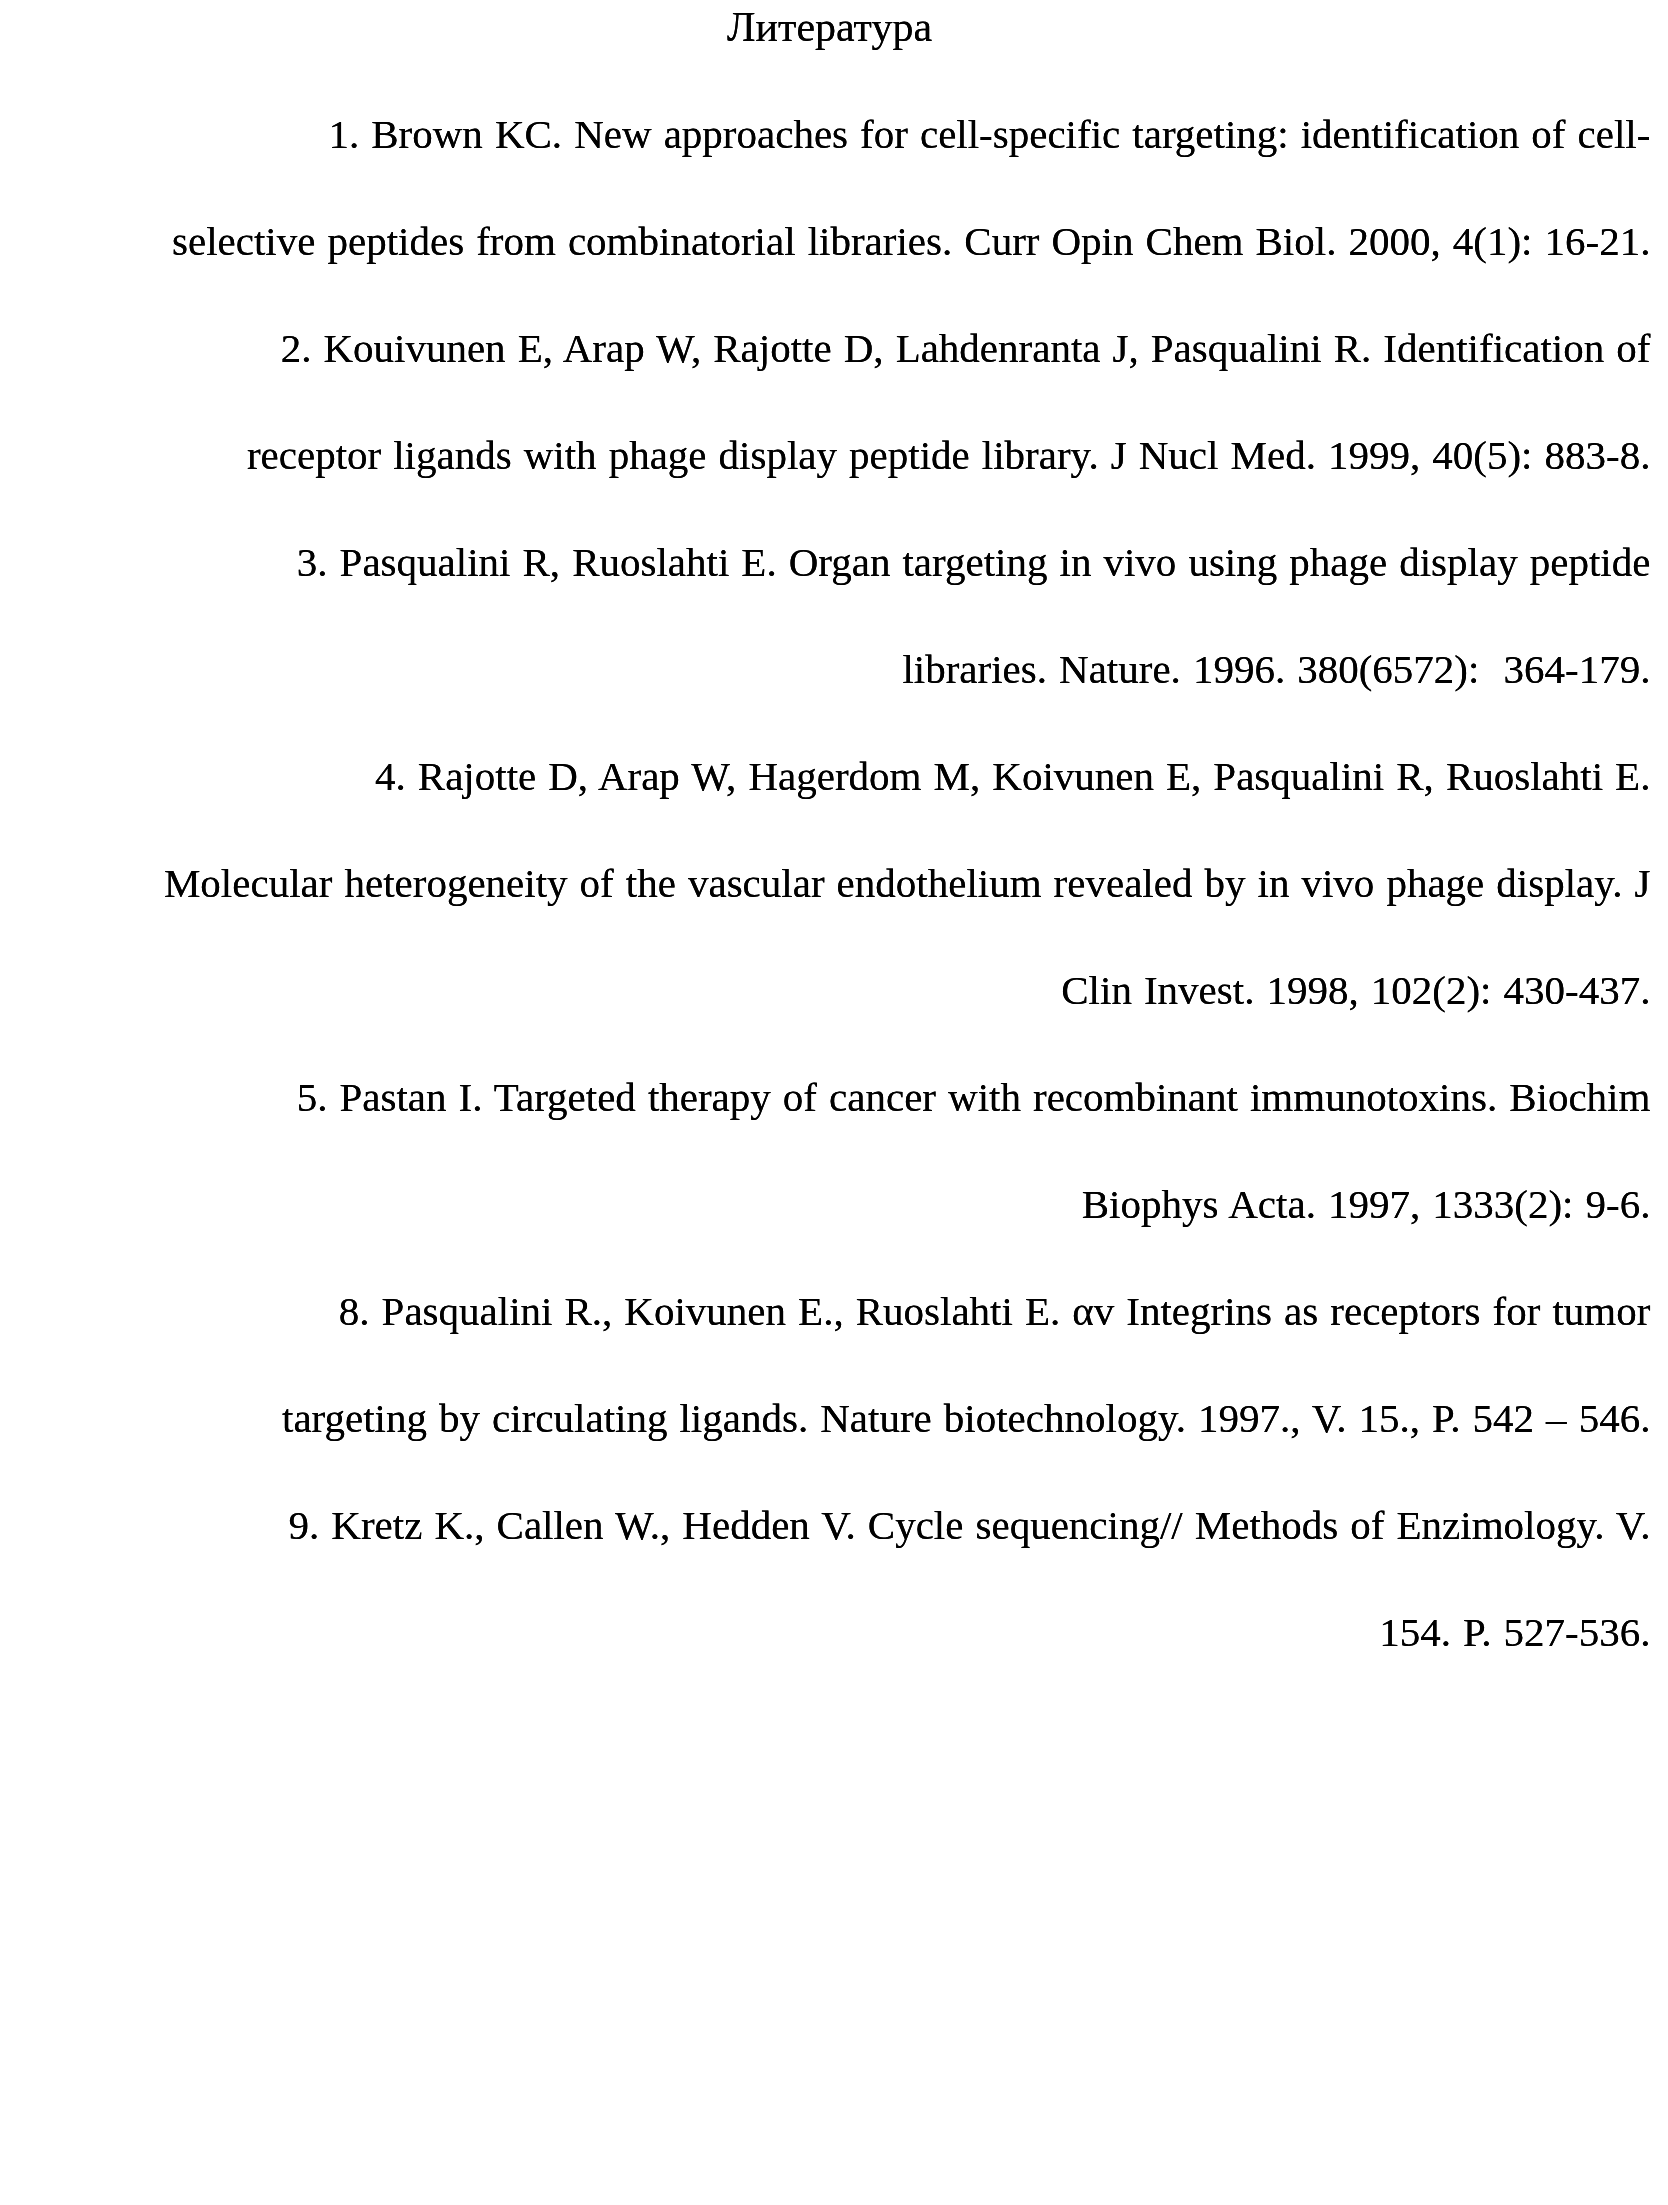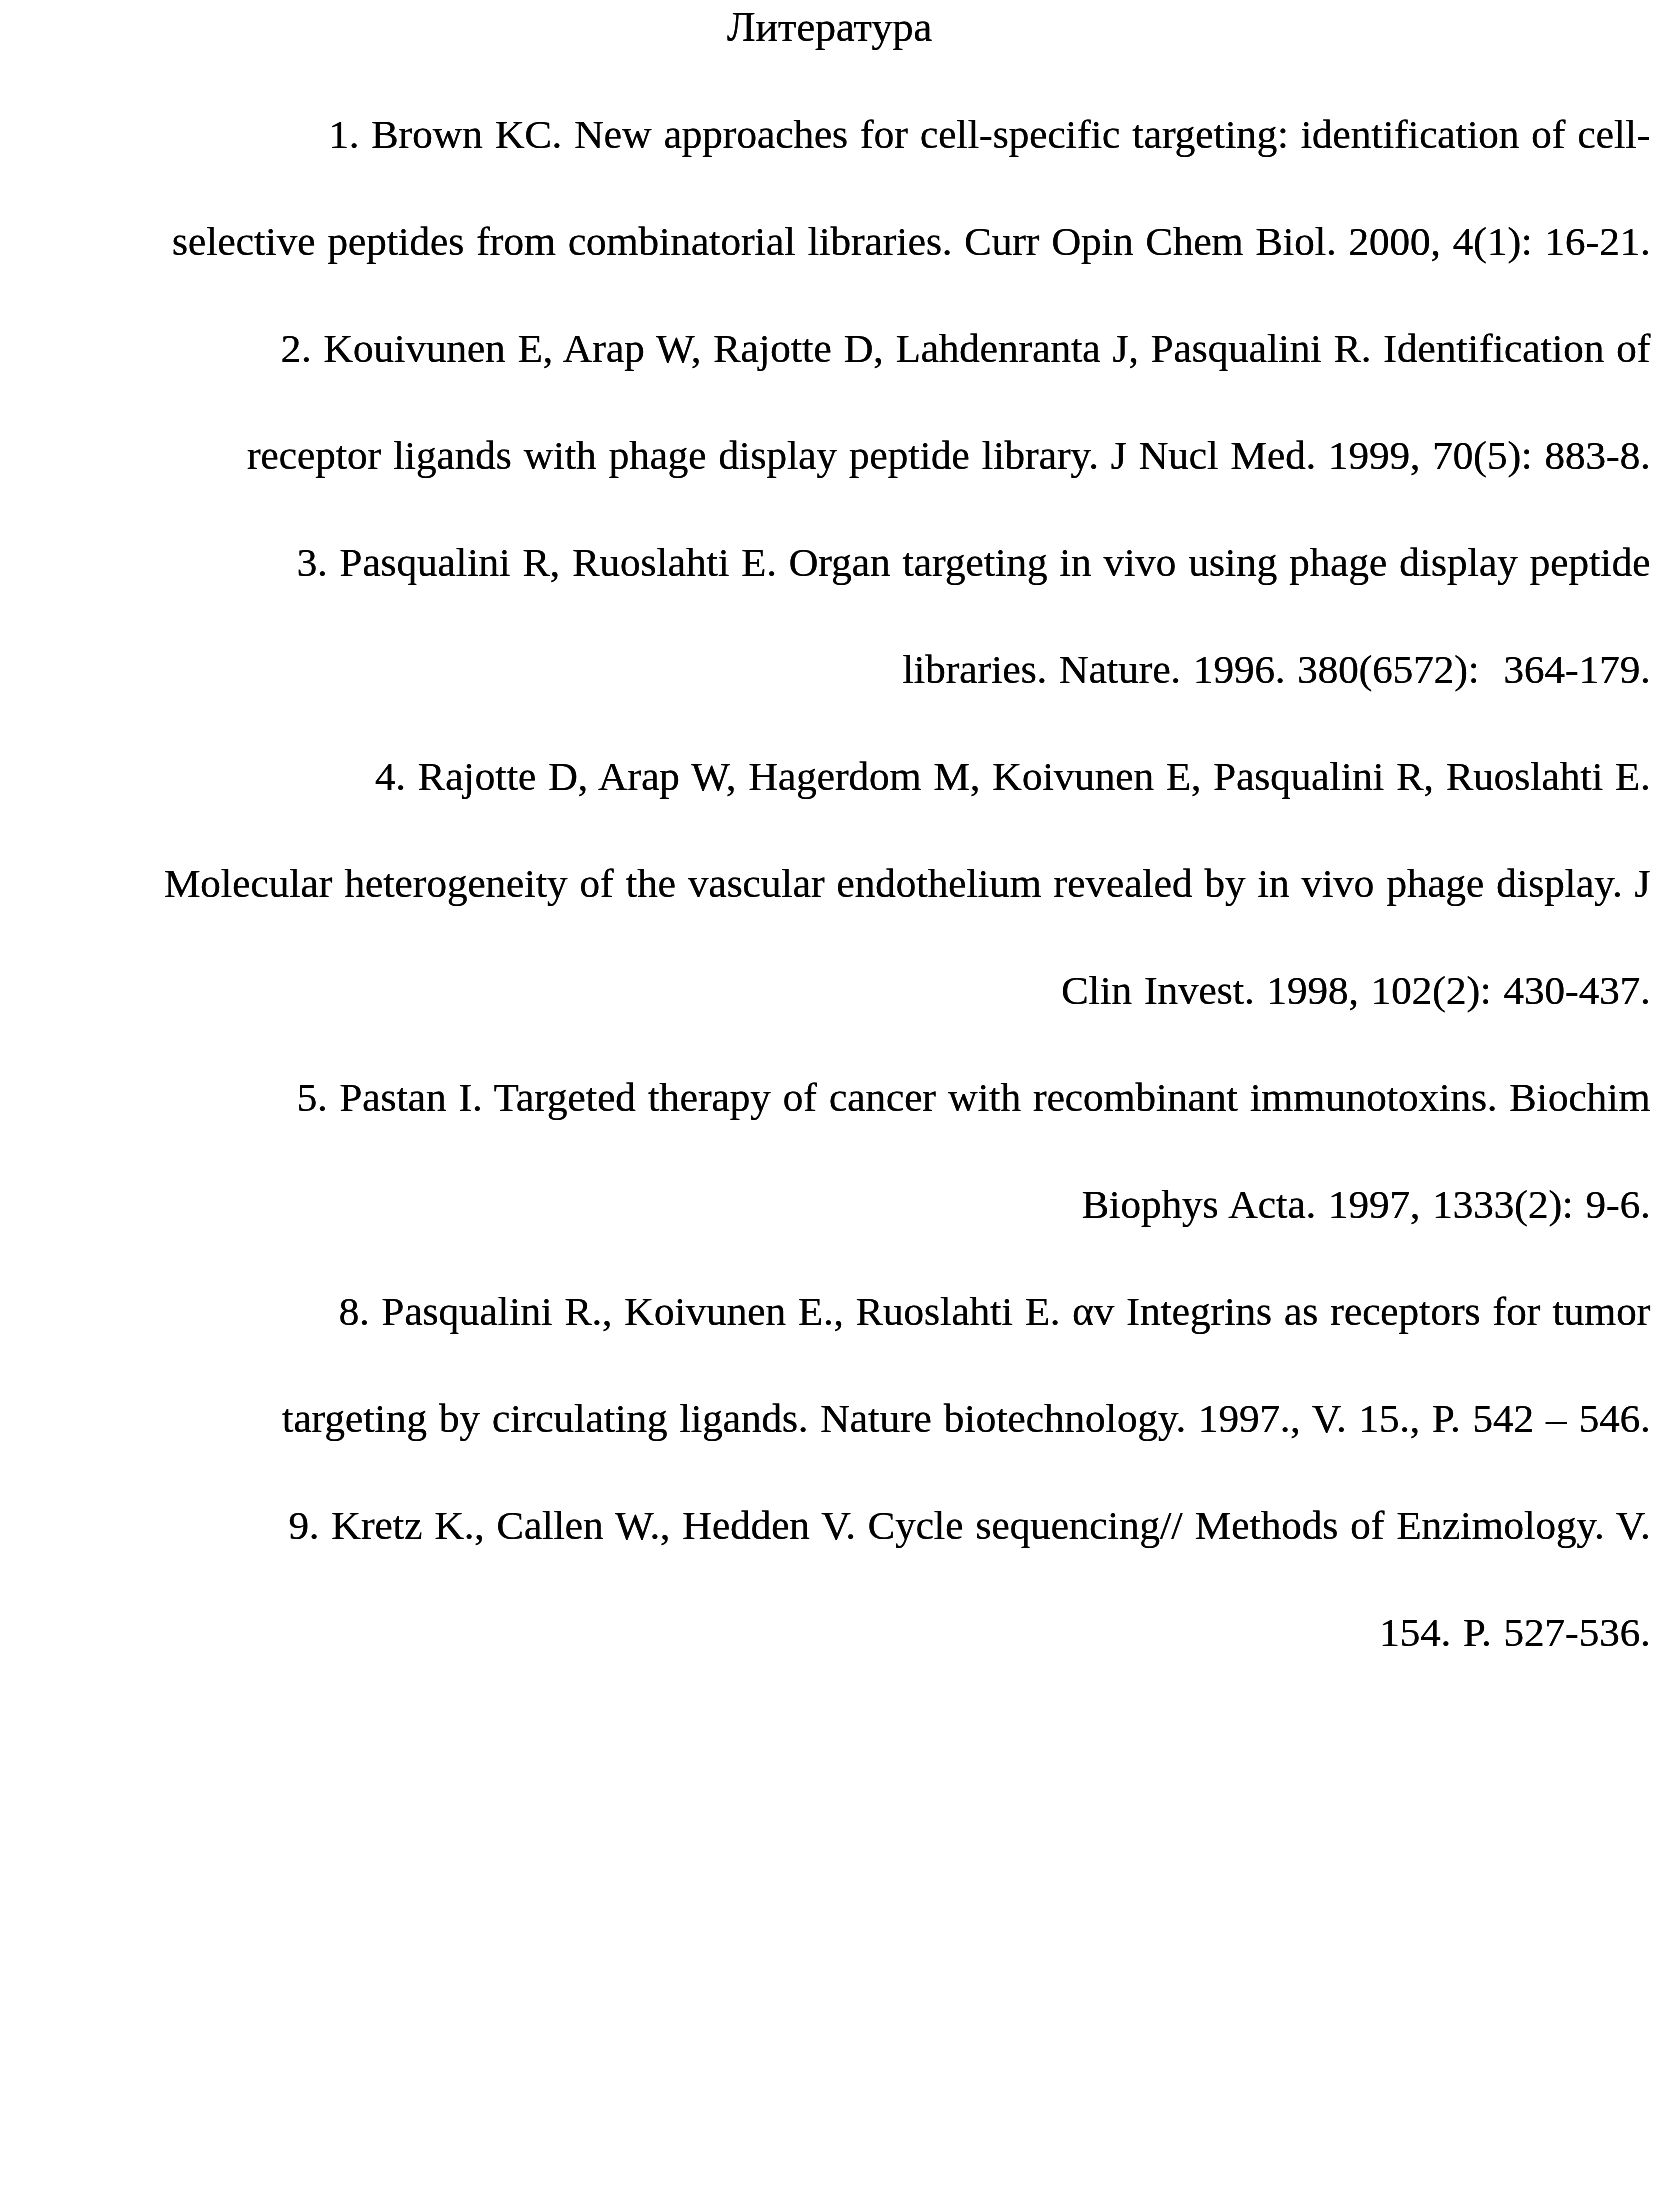--- a/index.html
+++ b/index.html
@@ -48,21 +48,21 @@
 <body>
 
 <div class="page">
   <div class="content">
     <h1 class="doc-title">Литература</h1>
     <div id="reference-list">
   <p class="ref">1. Brown KC. New approaches for cell-specific targeting: identification of cell-
 selective peptides from combinatorial libraries. Curr Opin Chem Biol. 2000, 4(1): 16-21.</p>
 
   <p class="ref">2. Kouivunen E, Arap W, Rajotte D, Lahdenranta J, Pasqualini R. Identification of
-receptor ligands with phage display peptide library. J Nucl Med. 1999, 70(5): 883-8.</p>
+receptor ligands with phage display peptide library. J Nucl Med. 1999, 40(5): 883-8.</p>
 
   <p class="ref">3. Pasqualini R, Ruoslahti E. Organ targeting in vivo using phage display peptide
 libraries. Nature. 1996. 380(6572):  364-179.</p>
 
   <p class="ref">4. Rajotte D, Arap W, Hagerdom M, Koivunen E, Pasqualini R, Ruoslahti E.
 Molecular heterogeneity of the vascular endothelium revealed by in vivo phage display. J
 Clin Invest. 1998, 102(2): 430-437.</p>
 
   <p class="ref">5. Pastan I. Targeted therapy of cancer with recombinant immunotoxins. Biochim
 Biophys Acta. 1997, 1333(2): 9-6.</p>

